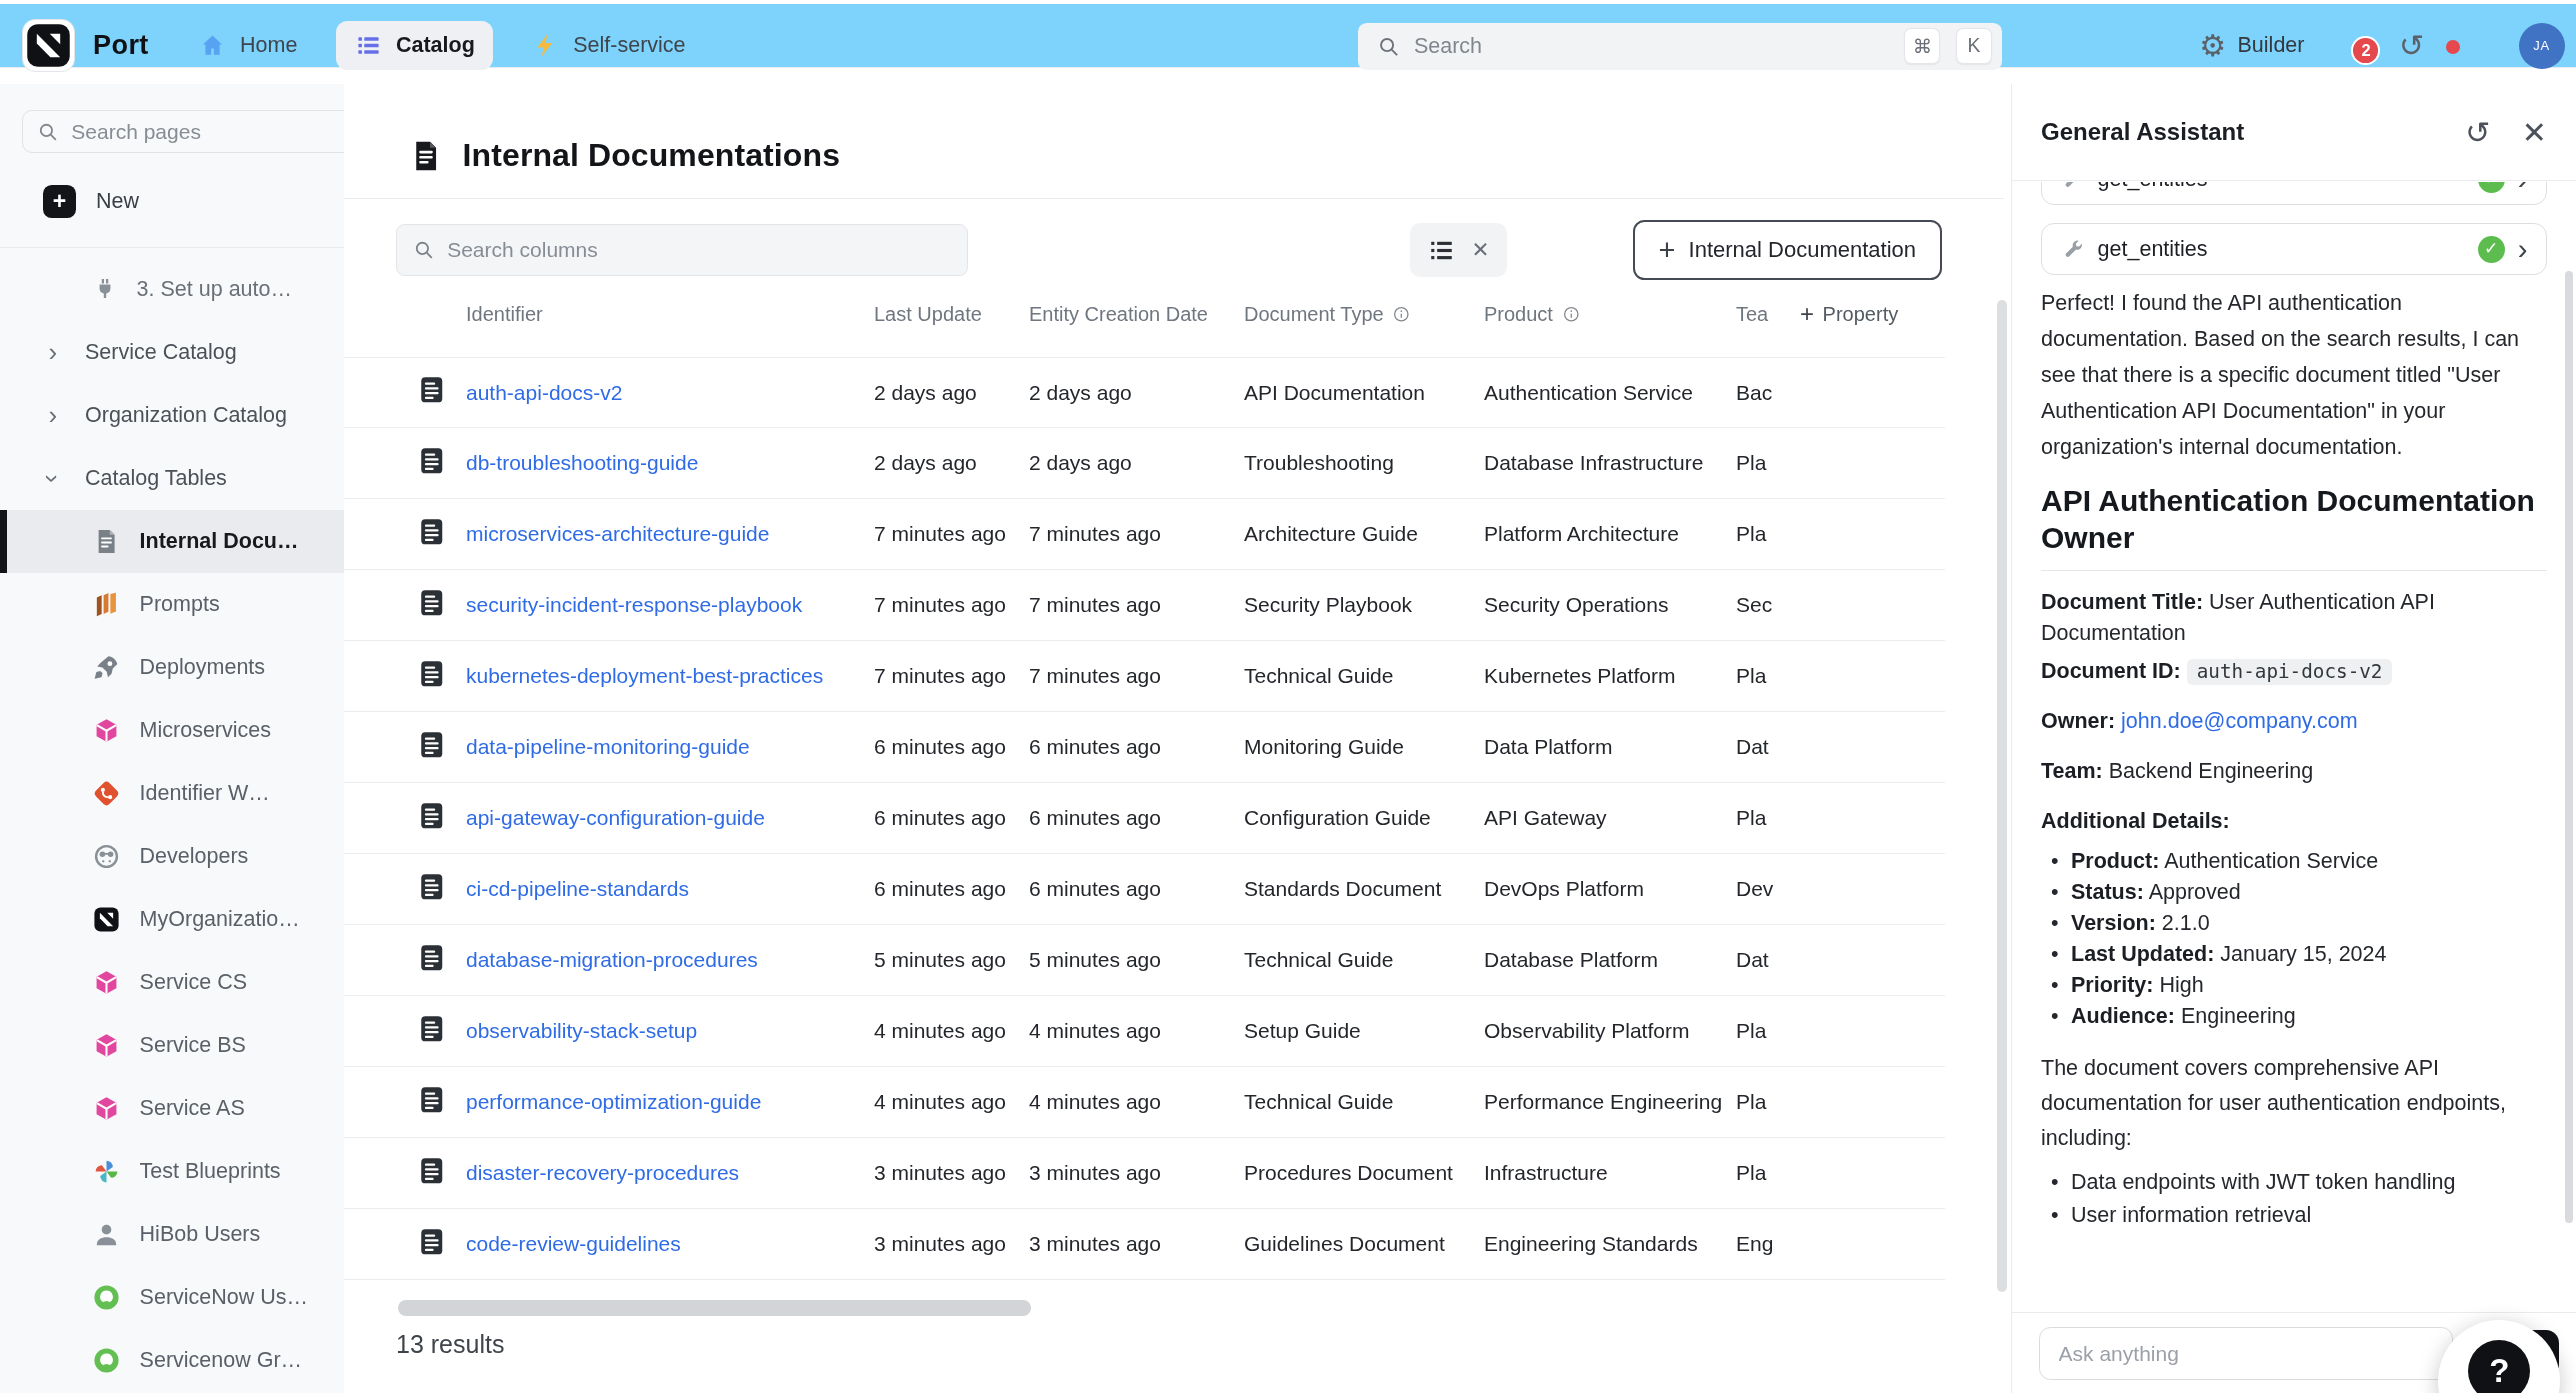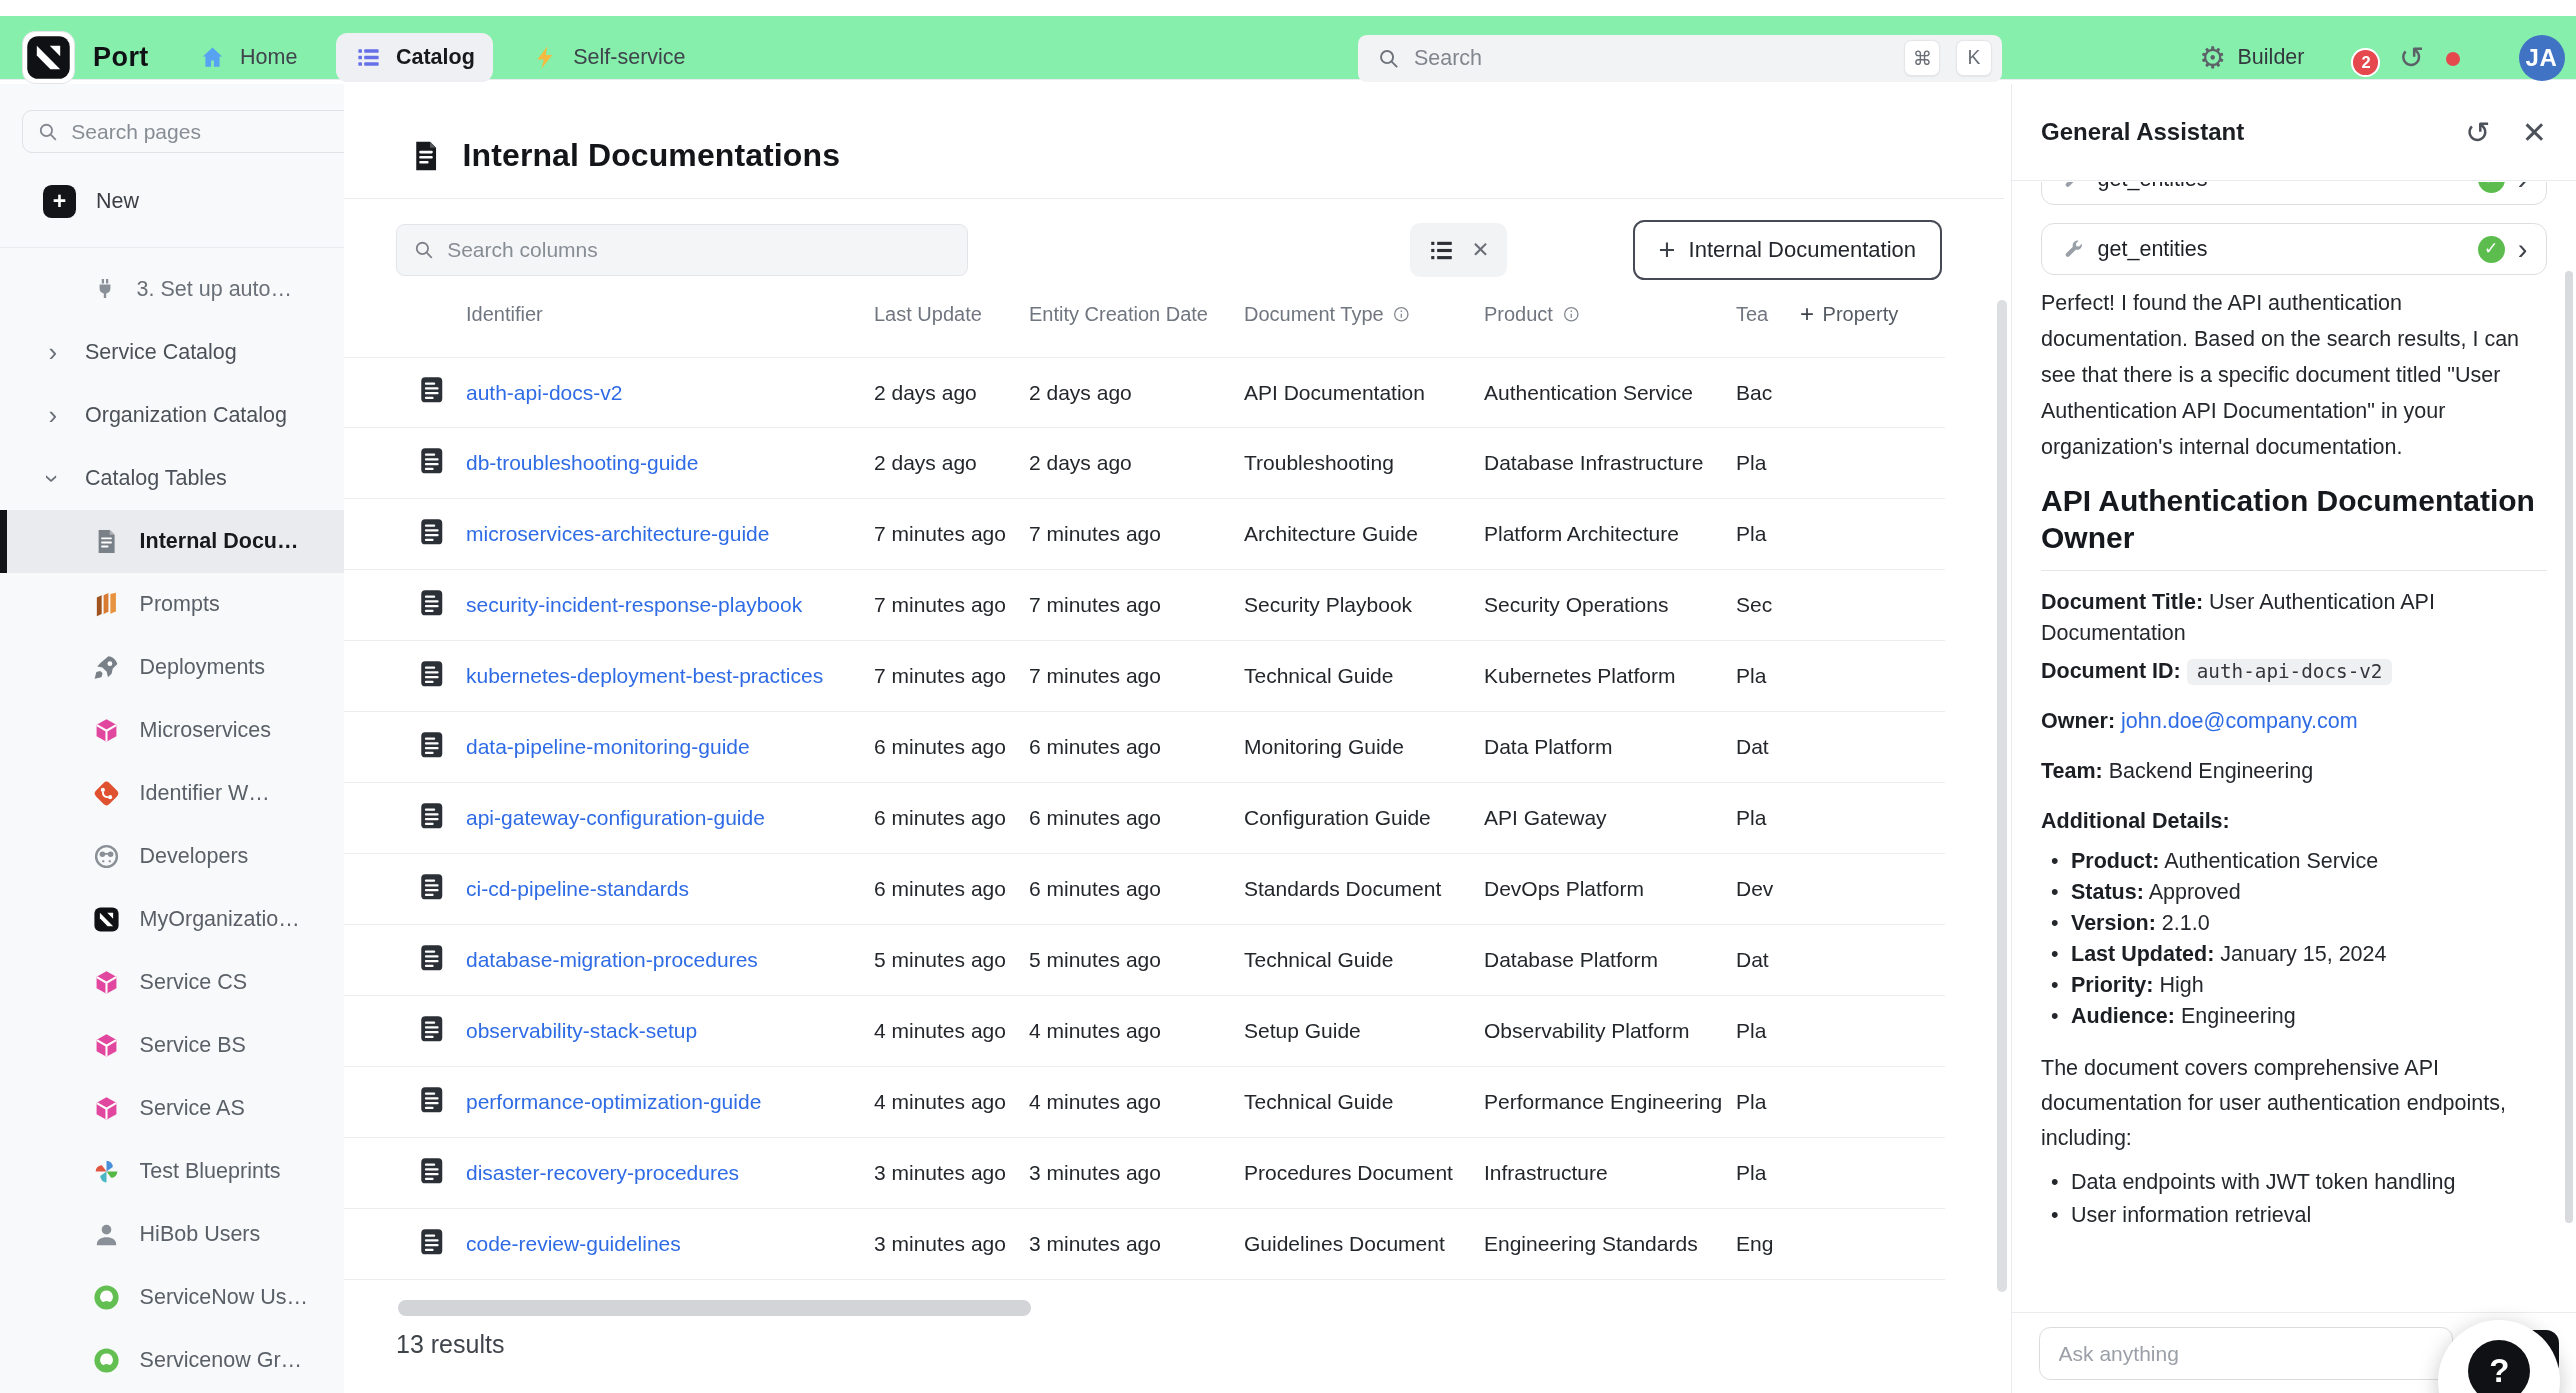--- a/index.html
+++ b/index.html
@@ -3,21 +3,21 @@
 <meta charset="utf-8">
 <style>
   *{box-sizing:border-box;margin:0;padding:0}
   html,body{width:2576px;height:1394px;overflow:hidden;background:#fff;
     font-family:"Liberation Sans","DejaVu Sans",sans-serif;color:#23262c}
   .icon{display:inline-flex;align-items:center;justify-content:center;line-height:1}
   .icon svg{width:1em;height:1em;display:block}
   .rot90{display:inline-block;transform:rotate(90deg)}
 
   
-  .navbar{position:absolute;top:16px;left:0;width:2576px;height:64px;background:#86efac;
+  .navbar{position:absolute;top:4px;left:0;width:2576px;height:64px;background:#7dd3fc;
     border-bottom:1.4px solid #e9ebee;z-index:6}
   .nav-left{position:absolute;left:21.5px;top:0;height:83px;display:flex;align-items:center;gap:31.5px}
   .brand{display:flex;align-items:center;gap:18.6px}
   .brand-box{width:53px;height:53px;border:1.4px solid #e3e5e9;border-radius:13px;background:#fff;
     display:flex;align-items:center;justify-content:center;font-size:33px}
   .brand-name{font-size:27px;font-weight:800;color:#101114;letter-spacing:0.4px}
   .nav-tab{display:flex;align-items:center;gap:14.3px;font-size:21.5px;color:#3f444c;
     padding:11.4px 18.6px;border-radius:11.4px;cursor:pointer}
   .nav-tab .icon{font-size:27px}
   .nav-tab.active{background:#eef0f3;color:#17191d;font-weight:600}
@@ -31,22 +31,22 @@
     box-shadow:0 0.7px 1.4px rgba(0,0,0,.06);display:flex;align-items:center;justify-content:center;
     font-size:19.3px;color:#6a6f77;margin-left:1.4px}
   .nav-right{position:absolute;right:11.4px;top:0;height:83px;display:flex;align-items:center;gap:31.5px}
   .nav-ic{position:relative;font-size:30px;color:#5c6168;cursor:pointer;display:inline-flex}
   .builder{display:flex;align-items:center;gap:11.4px;font-size:21.5px;color:#33373e;cursor:pointer}
   .builder .icon{font-size:30px;color:#5c6168}
   .badge{position:absolute;top:-10px;right:-13px;min-width:29px;height:29px;border-radius:14.3px;
     background:#e5484d;border:2.9px solid #fff;color:#fff;font-size:16.5px;font-weight:700;
     display:flex;align-items:center;justify-content:center;padding:0 4.3px}
   .dot{position:absolute;top:-5.7px;right:-4.3px;width:14.3px;height:14.3px;border-radius:50%;background:#e5484d}
-  .avatar{width:46px;height:46px;border-radius:50%;background:#4173c4;color:#fff;font-size:24px;
-    font-weight:700;display:flex;align-items:center;justify-content:center;letter-spacing:0.7px;cursor:pointer}
+  .avatar{width:46px;height:46px;border-radius:50%;background:#4173c4;color:#fff;font-size:13px;
+    font-weight:400;display:flex;align-items:center;justify-content:center;letter-spacing:0.7px;cursor:pointer}
 
   
   .sidebar{position:absolute;top:84px;left:0;bottom:0;width:396px;background:#f8f9fa;
     border-right:1.4px solid #e9ebee;overflow:hidden}
   .side-search{margin:26px 21.5px 0 21.5px;height:43px;border:1.4px solid #dfe2e6;border-radius:10px;
     display:flex;align-items:center;gap:13px;padding:0 14.3px;background:#f8f9fa}
   .side-search .icon{font-size:21.5px;color:#82878f}
   .side-search input{flex:1;min-width:0;border:none;background:transparent;outline:none;
     font-size:21px;color:#3c4047;font-family:inherit}
   .side-search input::placeholder{color:#878d95}

